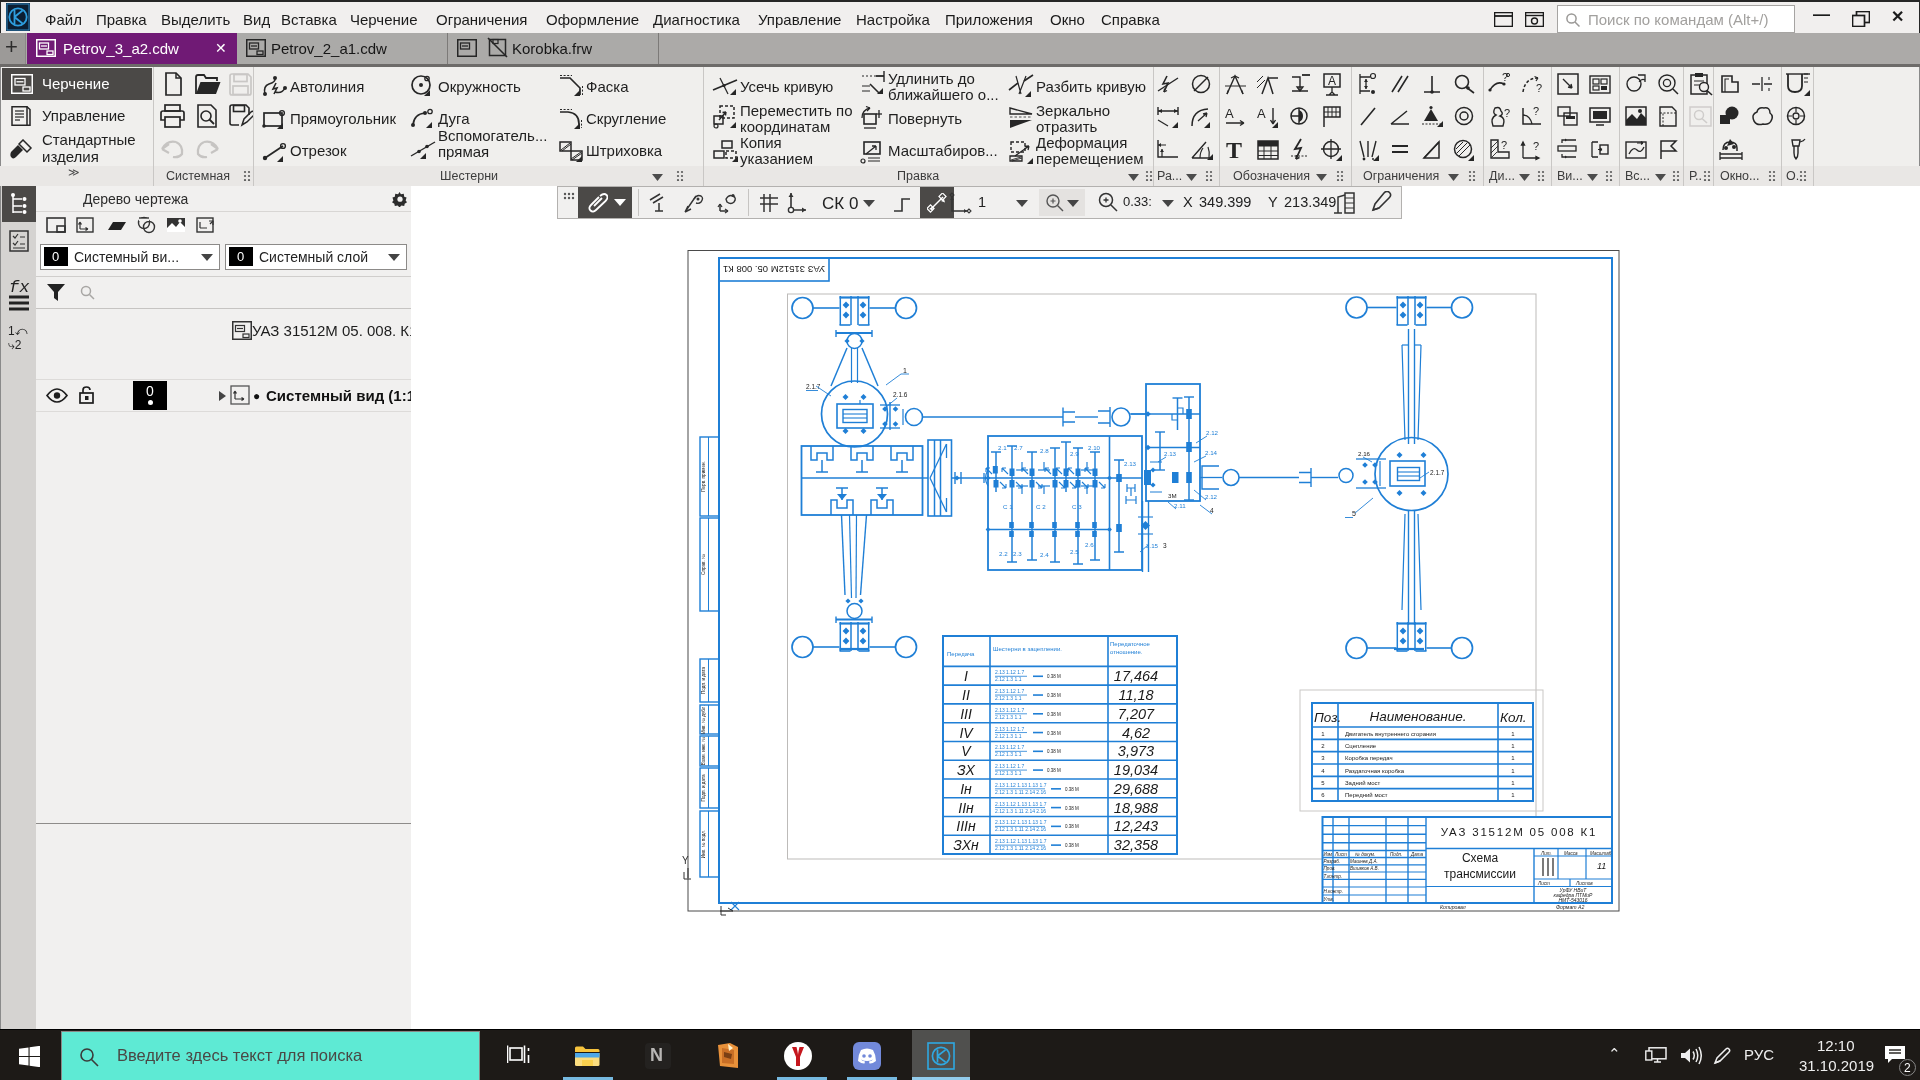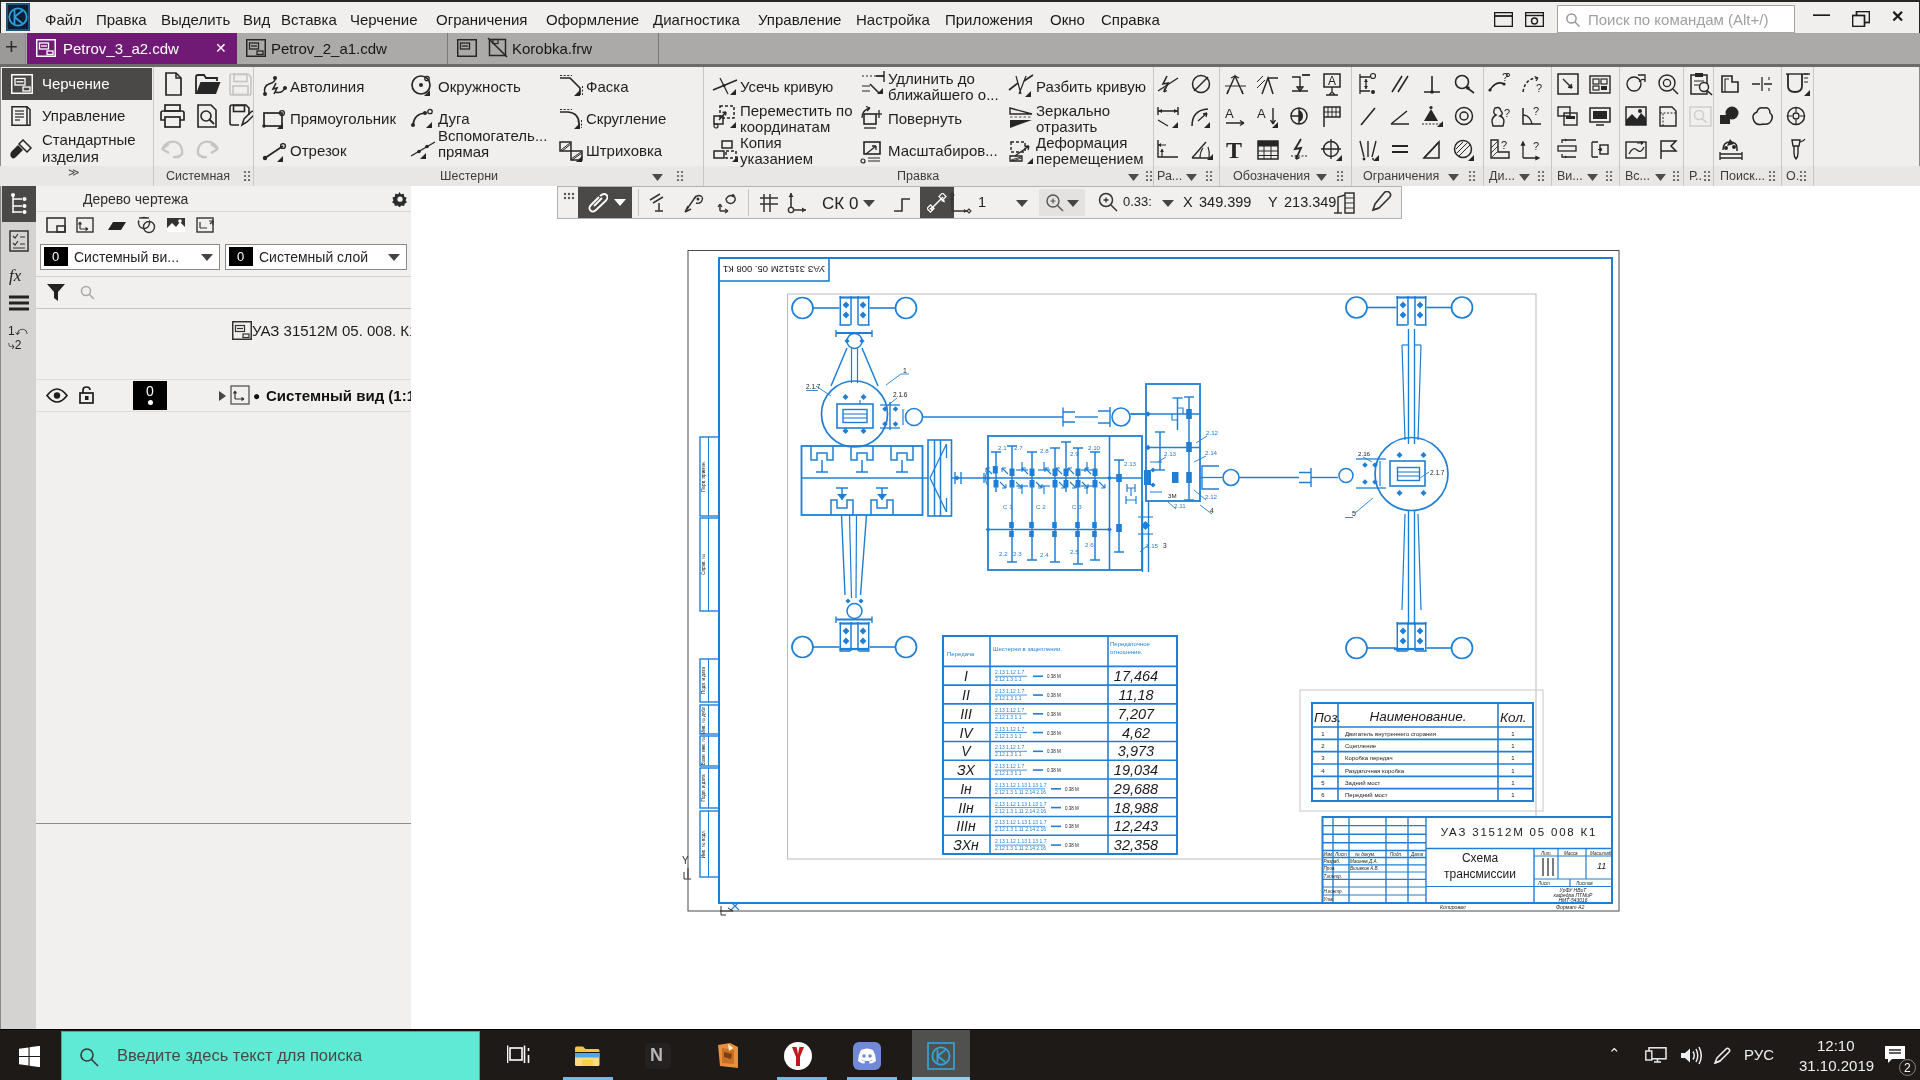--- a/index.html
+++ b/index.html
@@ -727,21 +727,21 @@
 <svg class="abs" style="left:1703px;top:170px;" width="10" height="11" viewBox="0 0 10 11">
       <g fill="#5a5a5a">
         <circle cx="2" cy="2" r="1.1"></circle>
         <circle cx="6" cy="2" r="1.1"></circle>
         <circle cx="2" cy="6" r="1.1"></circle>
         <circle cx="6" cy="6" r="1.1"></circle>
         <circle cx="2" cy="10" r="1.1"></circle>
         <circle cx="6" cy="10" r="1.1"></circle>
       </g>
     </svg>
-<span class="rlabel" style="left:1720px;">Поиск...</span>
+<span class="rlabel" style="left:1720px;">Окно...</span>
 <svg class="abs" style="left:1768px;top:170px;" width="10" height="11" viewBox="0 0 10 11">
       <g fill="#5a5a5a">
         <circle cx="2" cy="2" r="1.1"></circle>
         <circle cx="6" cy="2" r="1.1"></circle>
         <circle cx="2" cy="6" r="1.1"></circle>
         <circle cx="6" cy="6" r="1.1"></circle>
         <circle cx="2" cy="10" r="1.1"></circle>
         <circle cx="6" cy="10" r="1.1"></circle>
       </g>
     </svg>
@@ -772,21 +772,21 @@
           <circle cx="15.5" cy="19" r="2"></circle>
           <circle cx="4" cy="2" r="2"></circle>
         </g>
       </svg>
 </div>
 <svg class="abs" style="left:8px;top:44px;" width="20" height="22" viewBox="0 0 20 22">
       <rect x="1" y="1" width="18" height="20" fill="none" stroke="#333" stroke-width="1.5"></rect>
       <path d="M4 6 l2 2 l3 -4 M4 13 l2 2 l3 -4" stroke="#333" stroke-width="1.2" fill="none"></path>
       <path d="M11 7 L16 7 M11 14 L16 14 M4 18 L16 18" stroke="#333" stroke-width="1.2"></path>
     </svg>
-<span class="abs" style="left:8px;top:80px;font-size:17px;font-style:italic;font-family:Liberation Serif, serif;color:#222;">f<tspan>x</tspan></span>
+<span class="abs" style="left:8px;top:92px;font-size:17px;font-style:italic;font-family:Liberation Mono, monospace;color:#222;">f<tspan>x</tspan></span>
 <svg class="abs" style="left:7px;top:108px;" width="22" height="18" viewBox="0 0 22 18">
       <g stroke="#222" stroke-width="3" fill="none">
         <line x1="1" y1="3" x2="21" y2="3"></line>
         <line x1="1" y1="9" x2="21" y2="9"></line>
         <line x1="1" y1="15" x2="21" y2="15"></line>
       </g>
     </svg>
 <span class="abs" style="left:7px;top:138px;font-size:12px;color:#222;">1⤺<br>⤷2</span>
 </div>
 <div id="panel">

